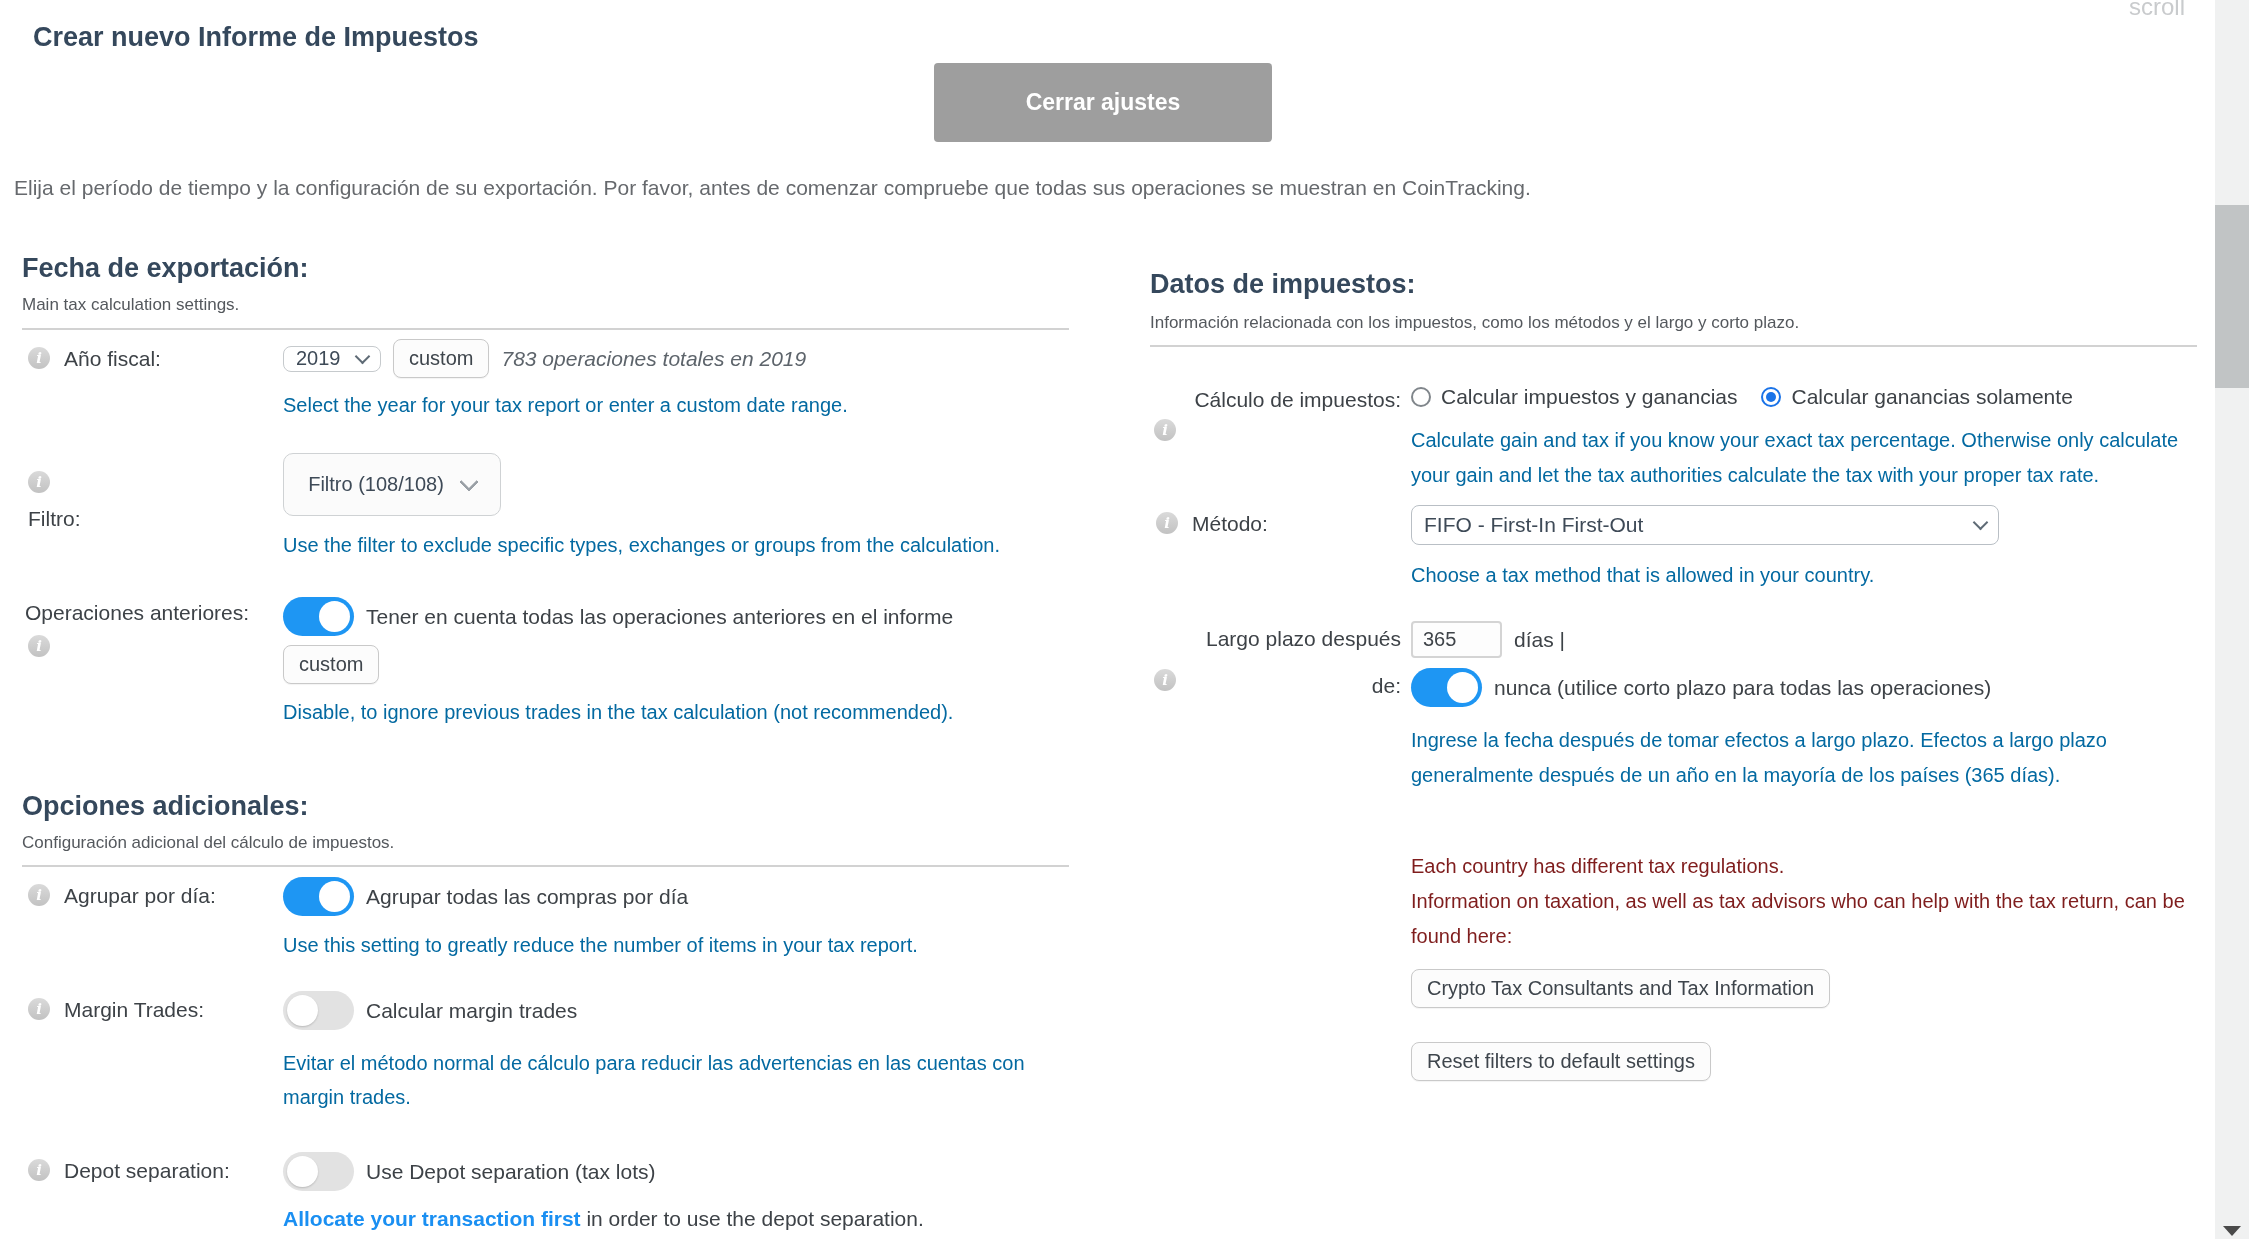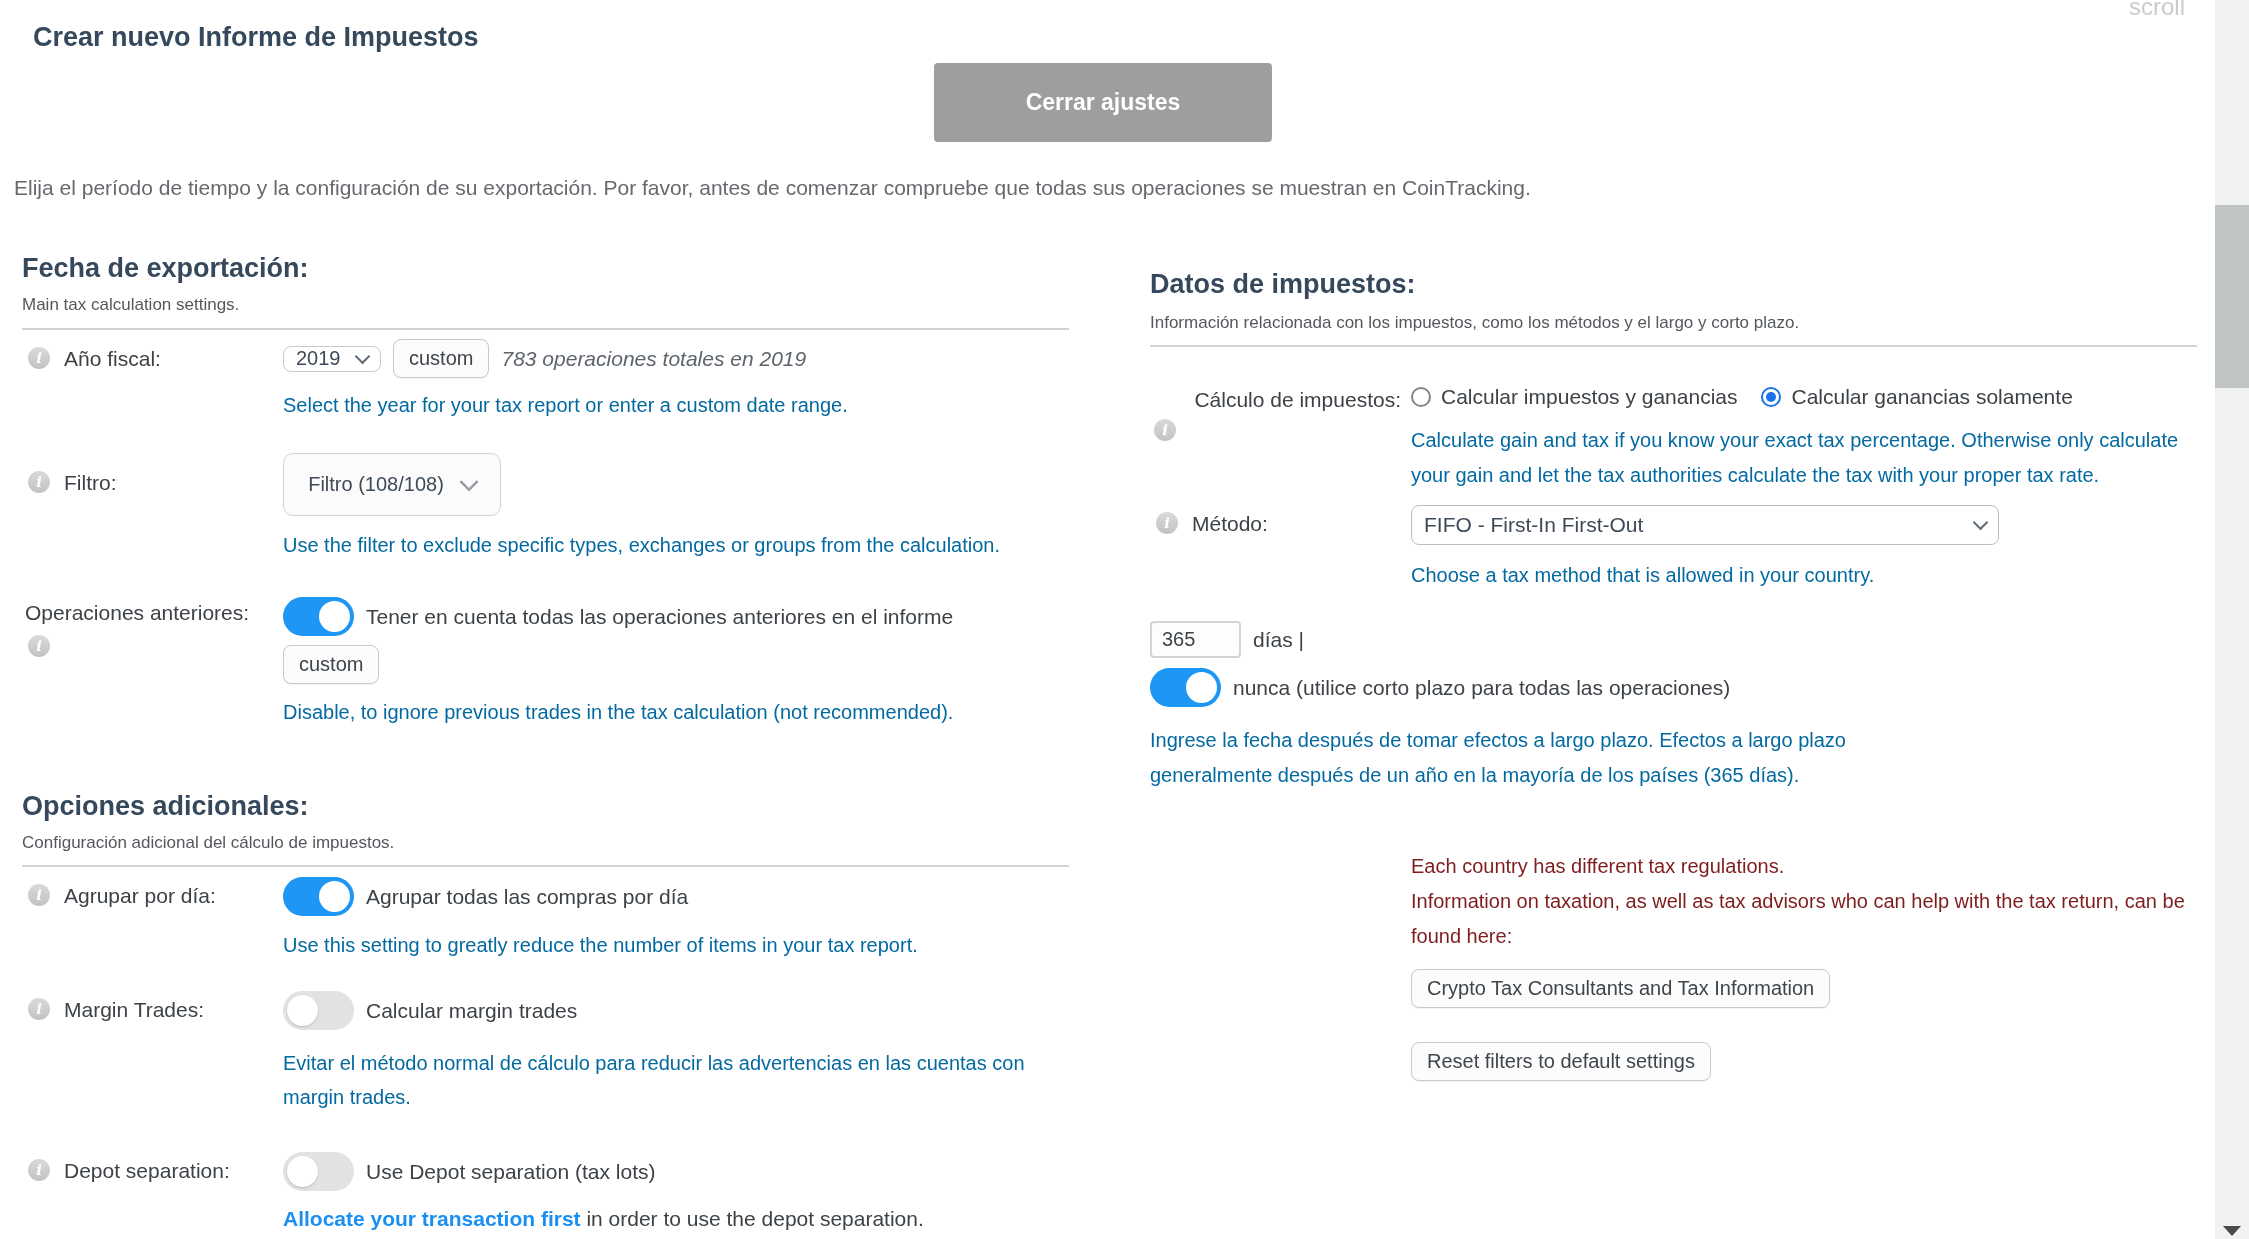--- a/index.html
+++ b/index.html
@@ -110,21 +110,21 @@
             <span class="chev"></span>
           </span>
           <button class="chipbtn" style="height:39px;">custom</button>
           <span class="note">783 operaciones totales en 2019</span>
         </div>
         <div class="helper">Select the year for your tax report or enter a custom date range.</div>
       </div>
     </div>
 
     <div class="row" style="margin-top:34px;">
-      <div class="lbl" style="padding-top:18px;">
+      <div class="lbl" style="padding-top:18px;flex-direction:column;">
         <span class="info"></span>
         <span class="txt">Filtro:</span>
       </div>
       <div class="ctl">
         <span class="selectbox sel-filter">
           <span>Filtro (108/108)</span>
           <span class="chev big"></span>
         </span>
         <div class="helper" style="margin-top:15px;">Use the filter to exclude specific types, exchanges or groups from the calculation.</div>
       </div>
@@ -234,20 +234,25 @@
         <span class="selectbox sel-method">
           <span>FIFO - First-In First-Out</span>
           <span class="chev"></span>
         </span>
         <div class="helper" style="margin-top:16px;">Choose a tax method that is allowed in your country.</div>
       </div>
     </div>
 
     
     <div class="row" style="margin-top:32px;">
+      <div class="lbl-r">
+        <div class="txt" style="padding-top:6px;">Largo plazo después</div>
+        <div class="txt" style="margin-top:23px;">de:</div>
+        <span class="info" style="position:absolute;left:4px;top:48px;"></span>
+      </div>
       <div class="ctl">
         <div class="ctl-line">
           <input class="numinput" value="365" style="">
           <span class="toggle-lbl">días |</span>
         </div>
         <div class="ctl-line" style="margin-top:10px;">
           <span class="toggle on">
               <span class="knob"></span>
             </span>
           <span class="toggle-lbl">nunca (utilice corto plazo para todas las operaciones)</span>

